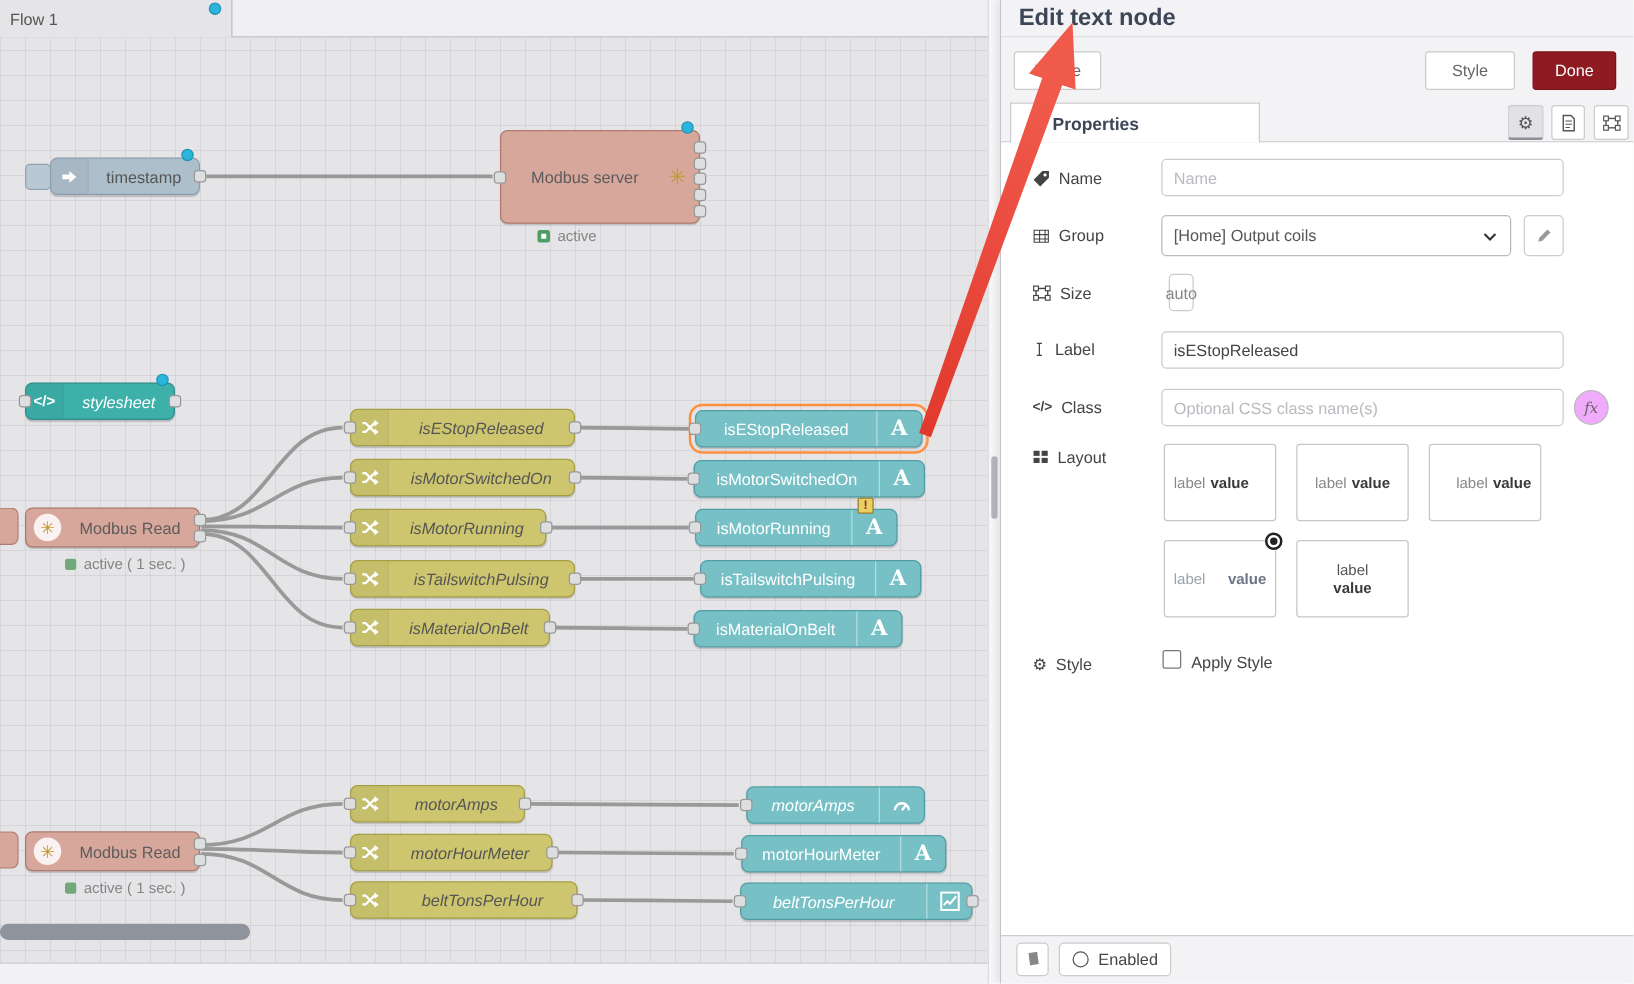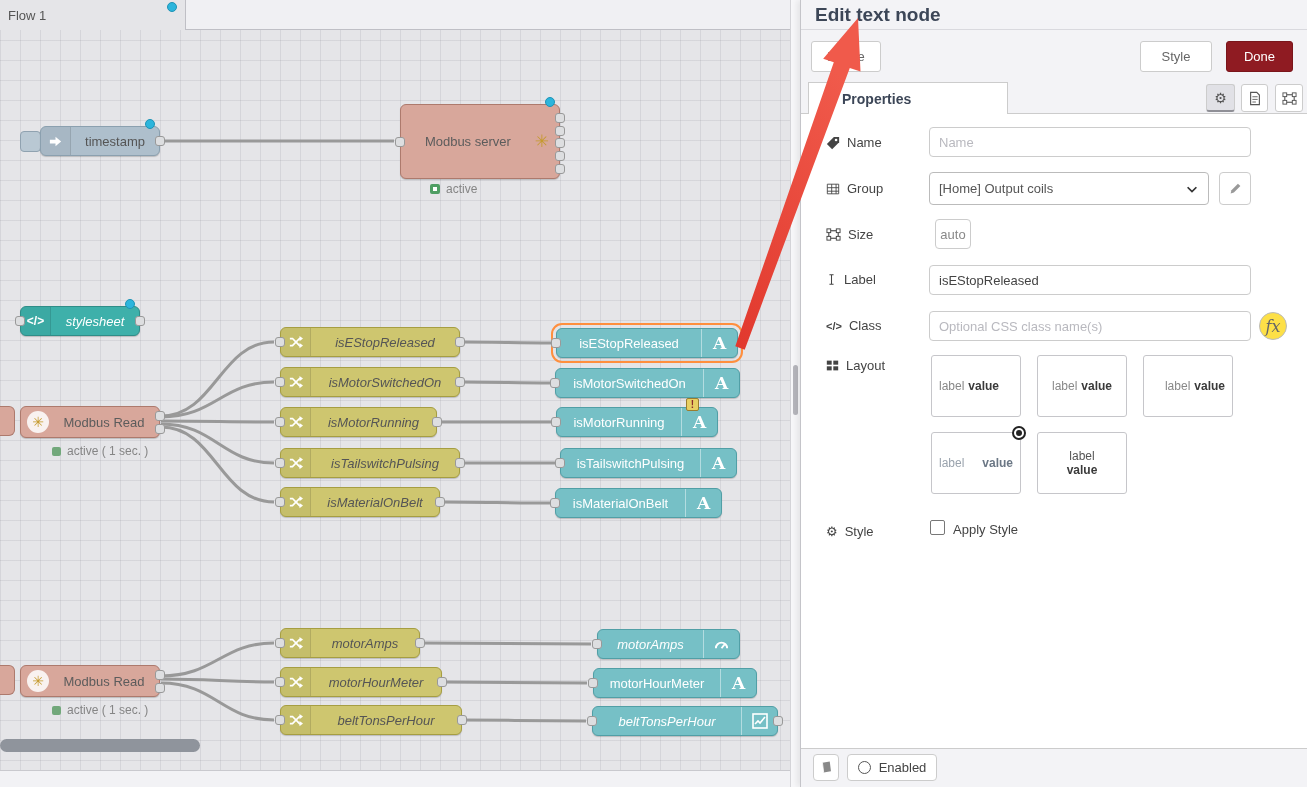--- a/index.html
+++ b/index.html
@@ -110,21 +110,21 @@
   .radio { position:absolute; width:14px; height:14px; border:2px solid #222; border-radius:50%;
     background:#fff; display:flex; align-items:center; justify-content:center; z-index:2; }
   .radio i { width:6px; height:6px; background:#222; border-radius:50%; }
   .checkbox { position:absolute; width:15px; height:15px; border:1px solid #777; border-radius:2px;
     background:#fff; }
   .panel-footer { position:absolute; left:0; top:748px; width:100%; height:39px; background:#f3f3f6;
     border-top:1px solid #ccc; }
   .ficon { display:inline-flex; }
   .fx-badge { position:absolute; left:458px; width:28px; height:28px; border:1px solid #bbb;
     border-radius:50%; display:flex; align-items:center; justify-content:center;
-    font-family:"DejaVu Serif",serif; font-style:italic; font-size:16px; color:#666; background:#fde047; }
+    font-family:"DejaVu Serif",serif; font-style:italic; font-size:12px; color:#666; background:#f0abfc; }
   .circle-icon { width:13px; height:13px; border:1px solid #555; border-radius:50%;
     display:inline-block; }
   .arrow-overlay { position:absolute; left:0; top:0; width:1307px; height:787px; z-index:50;
     pointer-events:none; }
 </style>
 </head>
 <body>
 
 <div class="screen">
 
@@ -469,21 +469,21 @@
           <svg width="15" height="15" viewBox="0 0 16 16">
               <rect x="3" y="4" width="10" height="8" fill="none" stroke="#444" stroke-width="1.2"></rect>
               <rect x="1" y="2" width="4" height="4" fill="#fff" stroke="#444"></rect>
               <rect x="11" y="2" width="4" height="4" fill="#fff" stroke="#444"></rect>
               <rect x="1" y="10" width="4" height="4" fill="#fff" stroke="#444"></rect>
               <rect x="11" y="10" width="4" height="4" fill="#fff" stroke="#444"></rect>
             </svg>
         </span>
         <span>Size</span>
       </div>
-      <div class="smallbtn" style="left:134px;top:105px;width:36px;height:30px">auto</div>
+      <div class="smallbtn" style="left:134px;top:105px;width:20px;height:30px">auto</div>
 
       <div class="flabel" style="top:158px">
         <span class="ficon">
           <svg width="11" height="15" viewBox="0 0 16 16">
               <path d="M5 1h6M8 1v14M5 15h6" stroke="#444" stroke-width="1.5" fill="none"></path>
             </svg>
         </span>
         <span>Label</span>
       </div>
       <input class="finput" style="top: 151px; width: 322px; color: rgb(68, 68, 68);" type="text" value="isEStopReleased">

